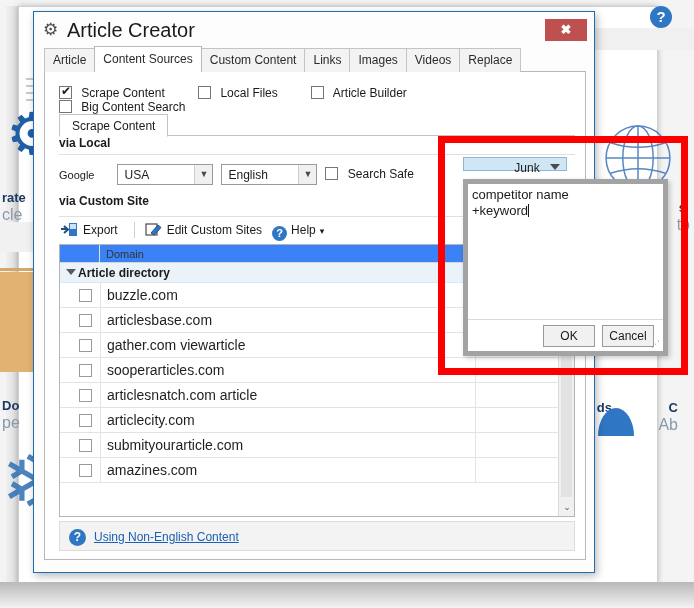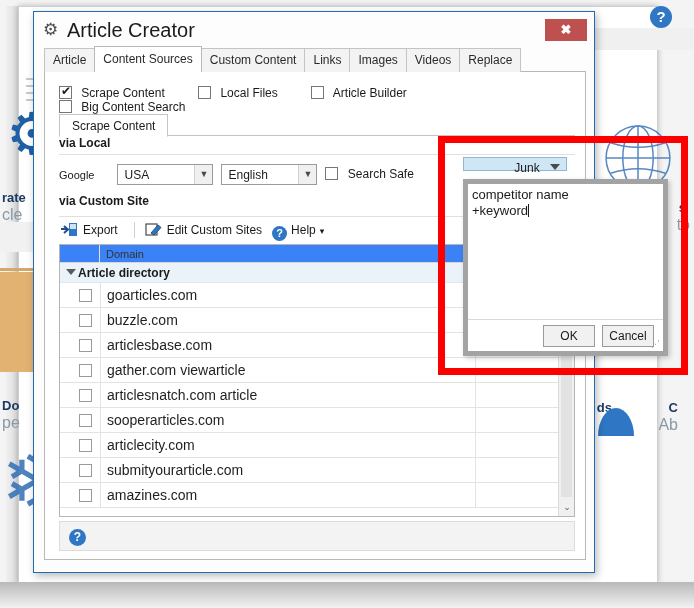--- a/index.html
+++ b/index.html
@@ -394,51 +394,45 @@
 
         <div class="grp-row">
           <span class="tri"></span>
           <span>Article directory</span>
         </div>
 
         <div class="drow">
           <span class="dcb"></span>
             <span class="dcell1"></span>
             <span class="dsep2"></span>
-          <span class="dname">goarticles.com</span>
-        </div>
-        <div class="drow">
-          <span class="dcb"></span>
-            <span class="dcell1"></span>
-            <span class="dsep2"></span>
           <span class="dname">buzzle.com</span>
         </div>
         <div class="drow">
           <span class="dcb"></span>
             <span class="dcell1"></span>
             <span class="dsep2"></span>
           <span class="dname">articlesbase.com</span>
         </div>
         <div class="drow">
           <span class="dcb"></span>
             <span class="dcell1"></span>
             <span class="dsep2"></span>
           <span class="dname">gather.com viewarticle</span>
         </div>
         <div class="drow">
           <span class="dcb"></span>
             <span class="dcell1"></span>
             <span class="dsep2"></span>
+          <span class="dname">sooperarticles.com</span>
+        </div>
+        <div class="drow">
+          <span class="dcb"></span>
+            <span class="dcell1"></span>
+            <span class="dsep2"></span>
           <span class="dname">articlesnatch.com article</span>
-        </div>
-        <div class="drow">
-          <span class="dcb"></span>
-            <span class="dcell1"></span>
-            <span class="dsep2"></span>
-          <span class="dname">sooperarticles.com</span>
         </div>
         <div class="drow">
           <span class="dcb"></span>
             <span class="dcell1"></span>
             <span class="dsep2"></span>
           <span class="dname">articlecity.com</span>
         </div>
         <div class="drow">
           <span class="dcb"></span>
             <span class="dcell1"></span>
@@ -453,20 +447,21 @@
         </div>
 
         <div class="grid-vscroll">
           <div class="thumb"></div>
           <div class="dn">⌄</div>
         </div>
       </div>
 
       <div class="footer">
         <span class="qmark">?</span>
+        <a>Using Non-English Content</a>
       </div>
 
     </div>
   </div>
 </div>
 
 <div id="junk-popup">
   <div class="jf-button">
     <div class="lbl">Junk Filter</div>
     <div class="arw"></div>

